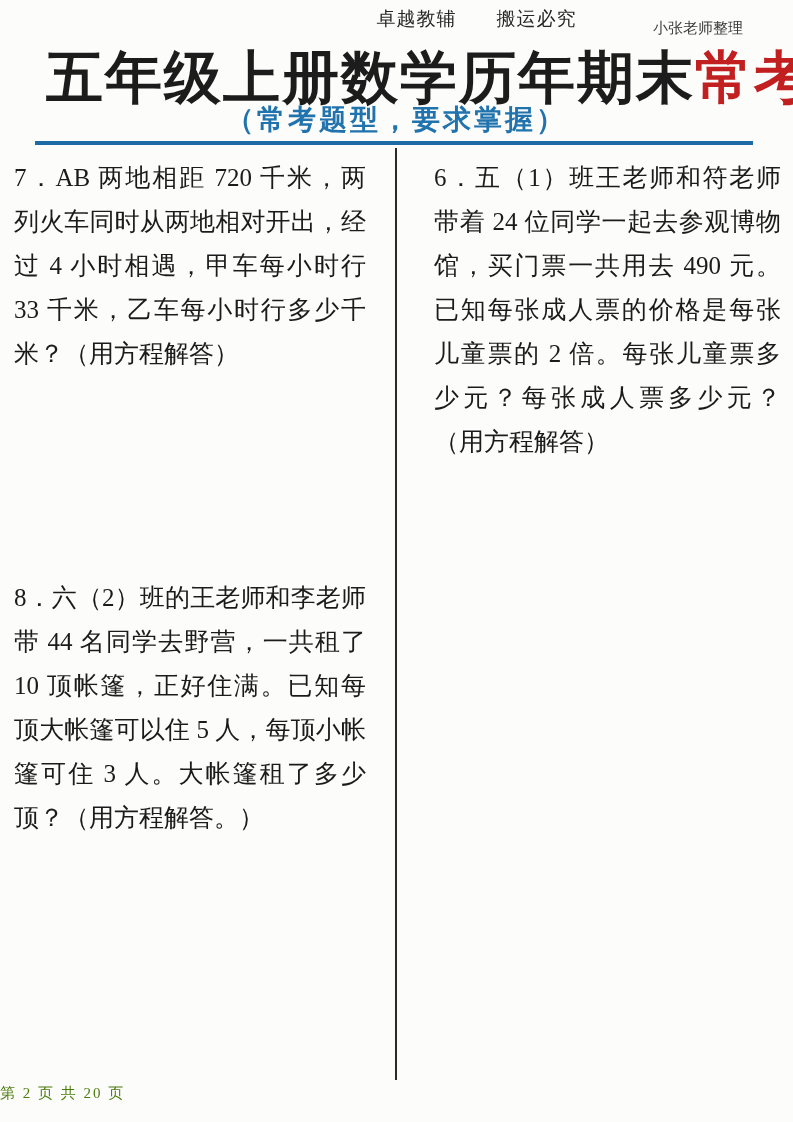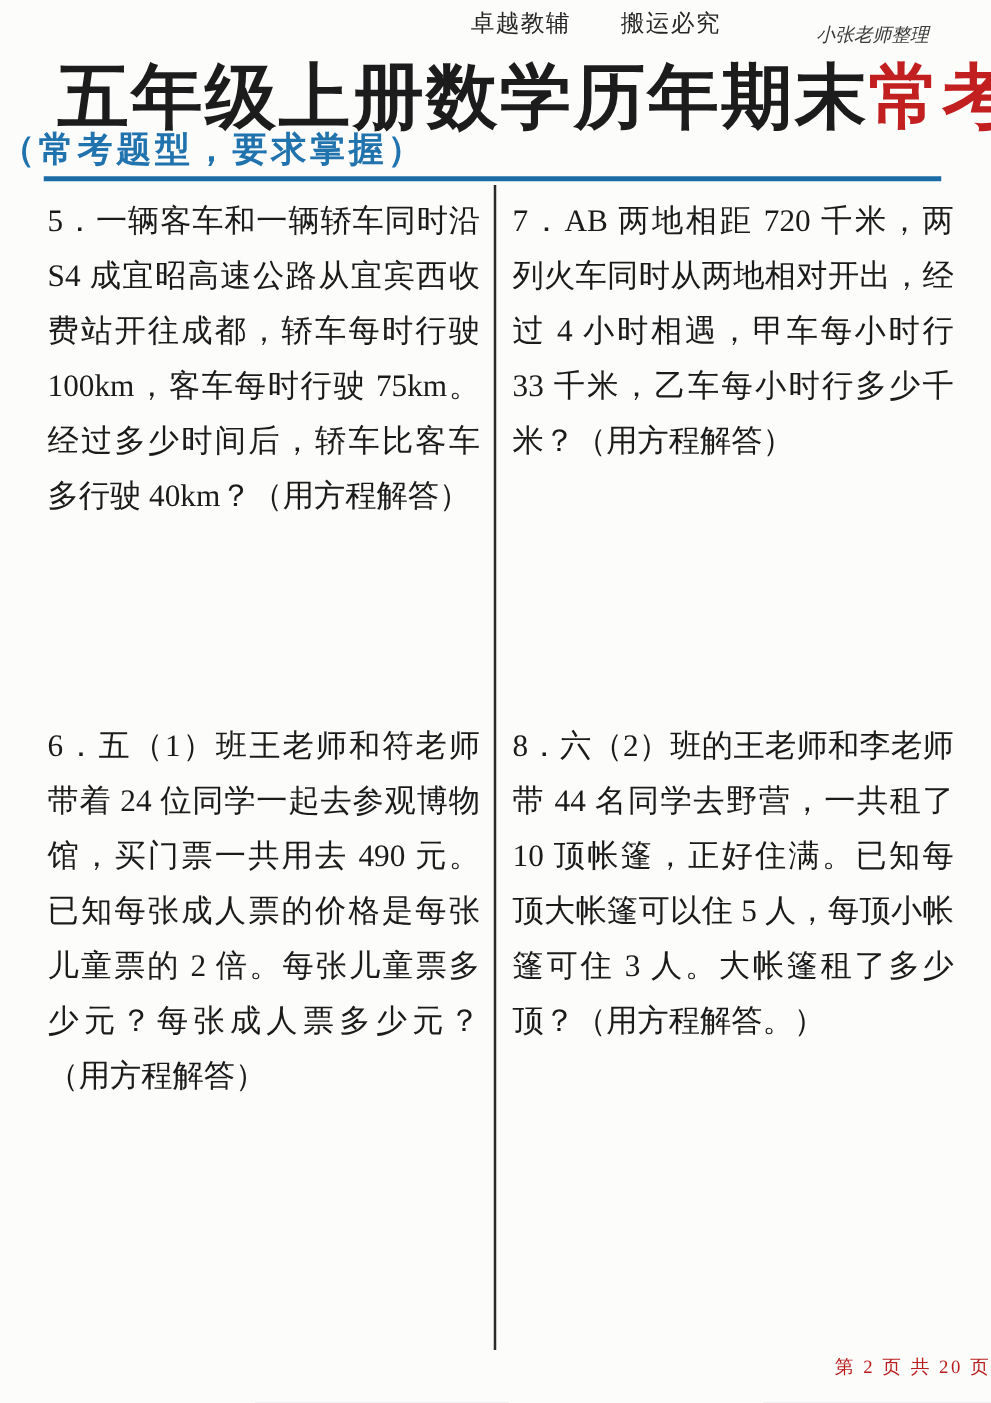--- a/index.html
+++ b/index.html
@@ -28,21 +28,20 @@
     font-size: 19px;
     letter-spacing: 1px;
     color: #262626;
     word-spacing: 14px;
   }
   .hdr-right {
     position: absolute;
     top: 19px;
     right: 50px;
     font-size: 15px;
-    font-style: italic;
     color: #3a3a3a;
     font-family: "Liberation Serif", "DejaVu Serif", cursive, serif;
   }
 
   
   .title {
     position: absolute;
     top: 40px;
     left: 0;
     width: 793px;
@@ -55,20 +54,21 @@
     margin-left: 46px;
   }
   .title .hl {
     color: #c22020;
   }
   .subtitle {
     position: absolute;
     top: 101px;
     left: 0;
     width: 793px;
+    text-align: center;
     font-size: 28px;
     font-weight: bold;
     letter-spacing: 3px;
     color: #2173ae;
   }
 
   
   .rule {
     position: absolute;
     top: 141px;
@@ -109,44 +109,41 @@
     text-align: justify;
     color: #1b1b1b;
   }
 
   
   .footer {
     position: absolute;
     top: 1084px;
     left: 0;
     width: 793px;
-    text-align: right;
+    text-align: left;
     font-size: 15px;
     letter-spacing: 2px;
-    color: #b91c1c;
+    color: #4d7c0f;
   }
 </style>
 </head>
 <body>
 
 <div class="page">
 
   <div class="hdr-center">卓越教辅　　搬运必究</div>
   <div class="hdr-right">小张老师整理</div>
 
   <div class="title"><span>五年级上册数学历年期末</span><span class="hl">常考(30 题)</span></div>
 
   <div class="subtitle">（常考题型，要求掌握）</div>
 
   <div class="rule"></div>
 
   <div class="content">
-    <div class="cell left">
-      <p class="problem">5．一辆客车和一辆轿车同时沿 S4 成宜昭高速公路从宜宾西收费站开往成都，轿车每时行驶 100km，客车每时行驶 75km。经过多少时间后，轿车比客车多行驶 40km？（用方程解答）</p>
-    </div>
     <div class="cell right">
       <p class="problem">7．AB 两地相距 720 千米，两列火车同时从两地相对开出，经过 4 小时相遇，甲车每小时行 33 千米，乙车每小时行多少千米？（用方程解答）</p>
     </div>
     <div class="cell left">
       <p class="problem">6．五（1）班王老师和符老师带着 24 位同学一起去参观博物馆，买门票一共用去 490 元。已知每张成人票的价格是每张儿童票的 2 倍。每张儿童票多少元？每张成人票多少元？（用方程解答）</p>
     </div>
     <div class="cell right">
       <p class="problem">8．六（2）班的王老师和李老师带 44 名同学去野营，一共租了 10 顶帐篷，正好住满。已知每顶大帐篷可以住 5 人，每顶小帐篷可住 3 人。大帐篷租了多少顶？（用方程解答。）</p>
     </div>
   </div>

